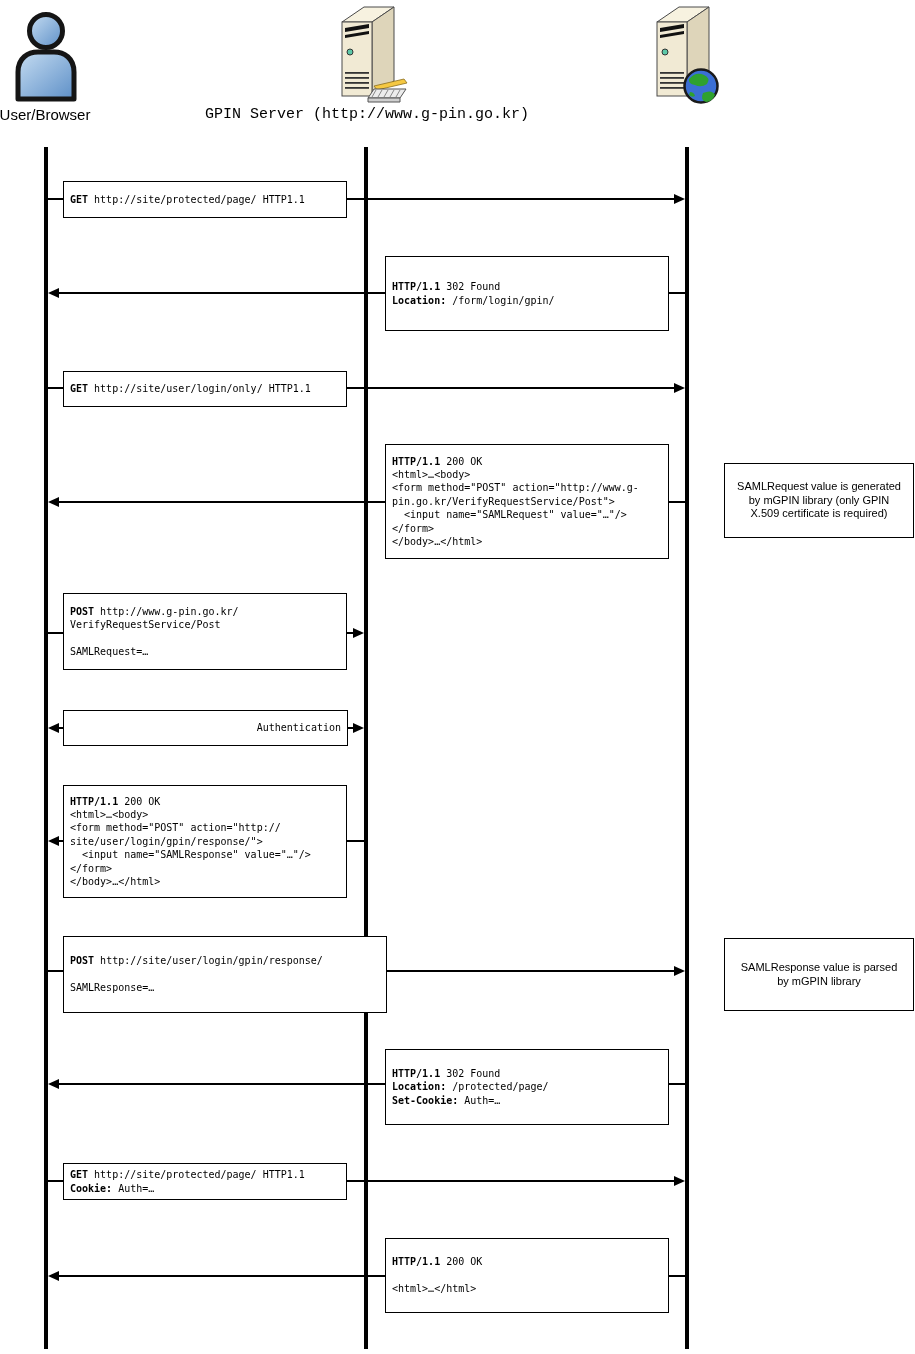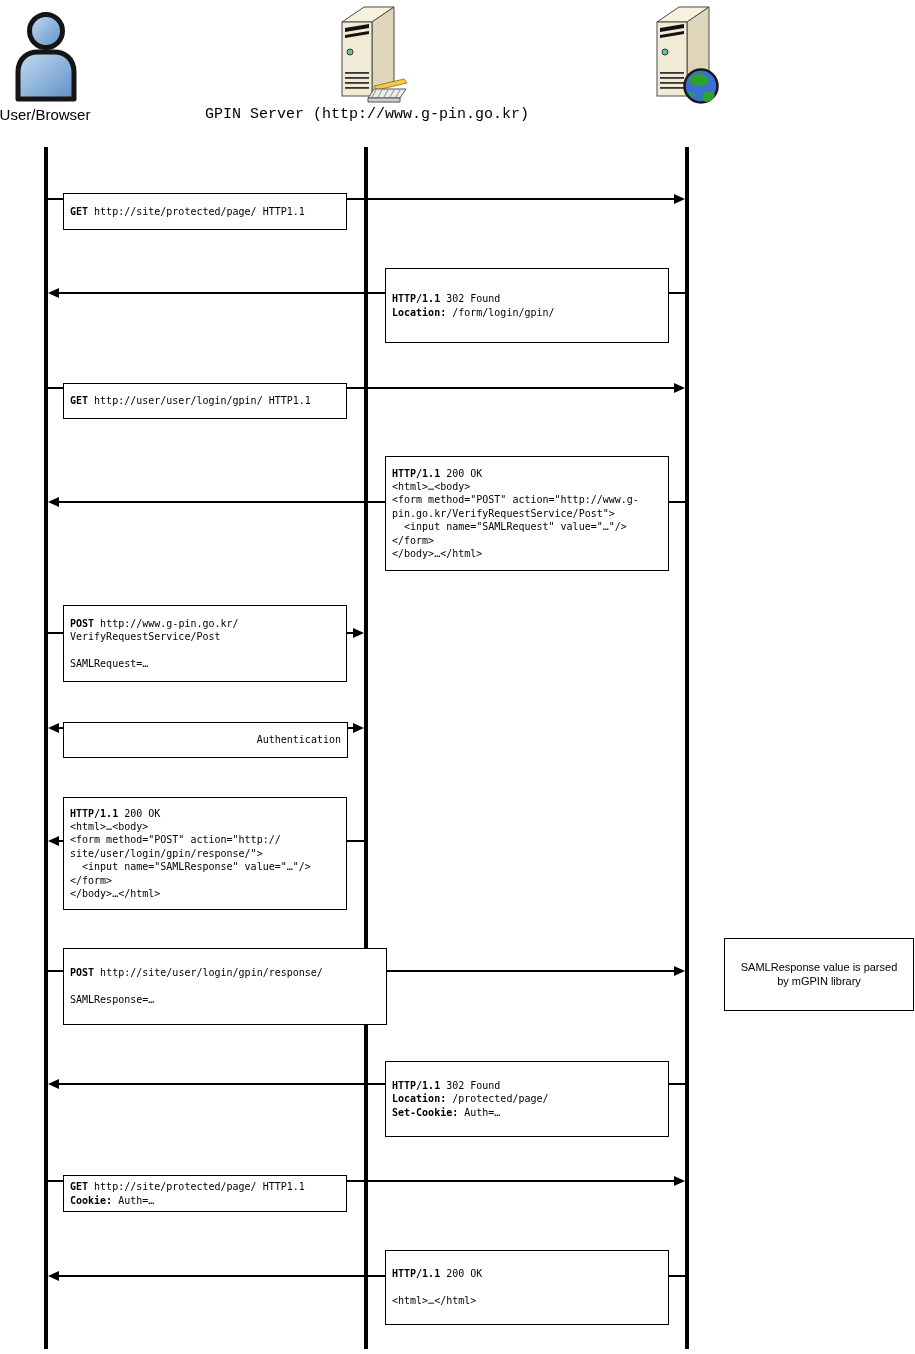--- a/index.html
+++ b/index.html
@@ -9,21 +9,21 @@
   .actor-label{position:absolute;top:106px;font-size:15px;text-align:center;z-index:1;}
   .lifeline{position:absolute;top:147px;height:1202px;width:4px;background:#000;z-index:1;}
   .arrow{position:absolute;height:1.5px;background:#000;z-index:2;}
   .head{position:absolute;width:0;height:0;z-index:2;}
   .head.r{border-top:5px solid transparent;border-bottom:5px solid transparent;border-left:11px solid #000;}
   .head.l{border-top:5px solid transparent;border-bottom:5px solid transparent;border-right:11px solid #000;}
   .msgbox{position:absolute;background:#fff;border:1.5px solid #000;z-index:3;
           display:flex;flex-direction:column;justify-content:center;
           padding:4px 6px;box-sizing:border-box;
           font-family:"DejaVu Sans Mono","Liberation Mono",monospace;
-          font-size:10px;line-height:13.4px;margin-top:12px;}
+          font-size:10px;line-height:13.4px;}
   .ln{white-space:pre;min-height:13.4px;}
   .ln .b{font-weight:bold;}
   .ctr{text-align:right;}
   .note{position:absolute;background:#fff;border:1.5px solid #000;z-index:3;
         display:flex;align-items:center;justify-content:center;text-align:center;
         font-size:11px;line-height:13.5px;padding:4px 10px;box-sizing:border-box;}
 </style>
 </head>
 <body>
 
@@ -130,33 +130,34 @@
   <div class="msgbox" style="left:63px;top:181px;width:284px;height:37px;">
     <div class="ln"><span class="b">GET</span><span> http://site/protected/page/ HTTP1.1</span></div>
   </div>
 
   <div class="msgbox" style="left:385px;top:256px;width:284px;height:75px;">
     <div class="ln"><span class="b">HTTP/1.1</span><span> 302 Found</span></div>
     <div class="ln"><span class="b">Location:</span><span> /form/login/gpin/</span></div>
   </div>
 
   <div class="msgbox" style="left:63px;top:371px;width:284px;height:36px;">
-    <div class="ln"><span class="b">GET</span><span> http://user/user/login/gpin/ HTTP1.1</span></div>
+    <div class="ln"><span class="b">GET</span><span> http://site/user/login/only/ HTTP1.1</span></div>
   </div>
 
   <div class="msgbox" style="left:385px;top:444px;width:284px;height:115px;">
     <div class="ln"><span class="b">HTTP/1.1</span><span> 200 OK</span></div>
     <div class="ln"><span>&lt;html&gt;…&lt;body&gt;</span></div>
     <div class="ln"><span>&lt;form method="POST" action="http://www.g-</span></div>
     <div class="ln"><span>pin.go.kr/VerifyRequestService/Post"&gt;</span></div>
     <div class="ln"><span>  &lt;input name="SAMLRequest" value="…"/&gt;</span></div>
     <div class="ln"><span>&lt;/form&gt;</span></div>
     <div class="ln"><span>&lt;/body&gt;…&lt;/html&gt;</span></div>
   </div>
 
+  <div class="note" style="left:724px;top:463px;width:190px;height:75px;">SAMLRequest value is generated by mGPIN library (only GPIN X.509 certificate is required)</div>
 
   <div class="msgbox" style="left:63px;top:593px;width:284px;height:77px;">
     <div class="ln"><span class="b">POST</span><span> http://www.g-pin.go.kr/</span></div>
     <div class="ln"><span>VerifyRequestService/Post</span></div>
     <div class="ln"><span></span></div>
     <div class="ln"><span>SAMLRequest=…</span></div>
   </div>
 
   <div class="msgbox" style="left:63px;top:710px;width:285px;height:36px;">
     <div class="ln ctr"><span>Authentication</span></div>

